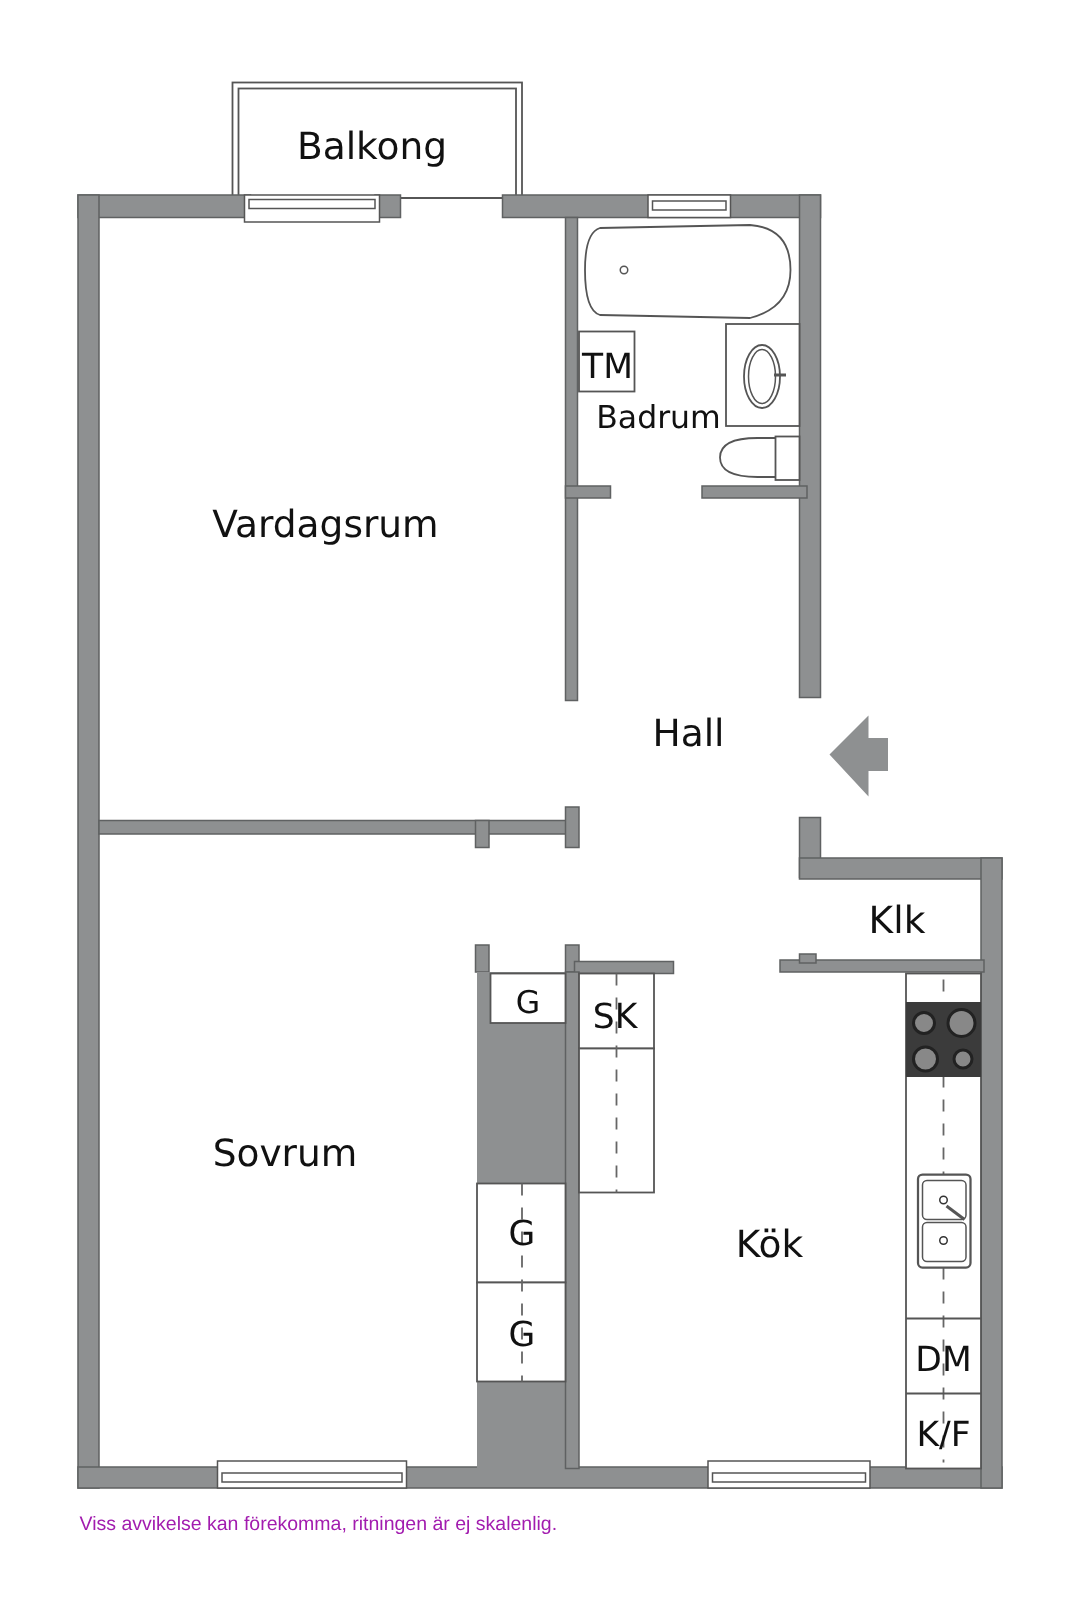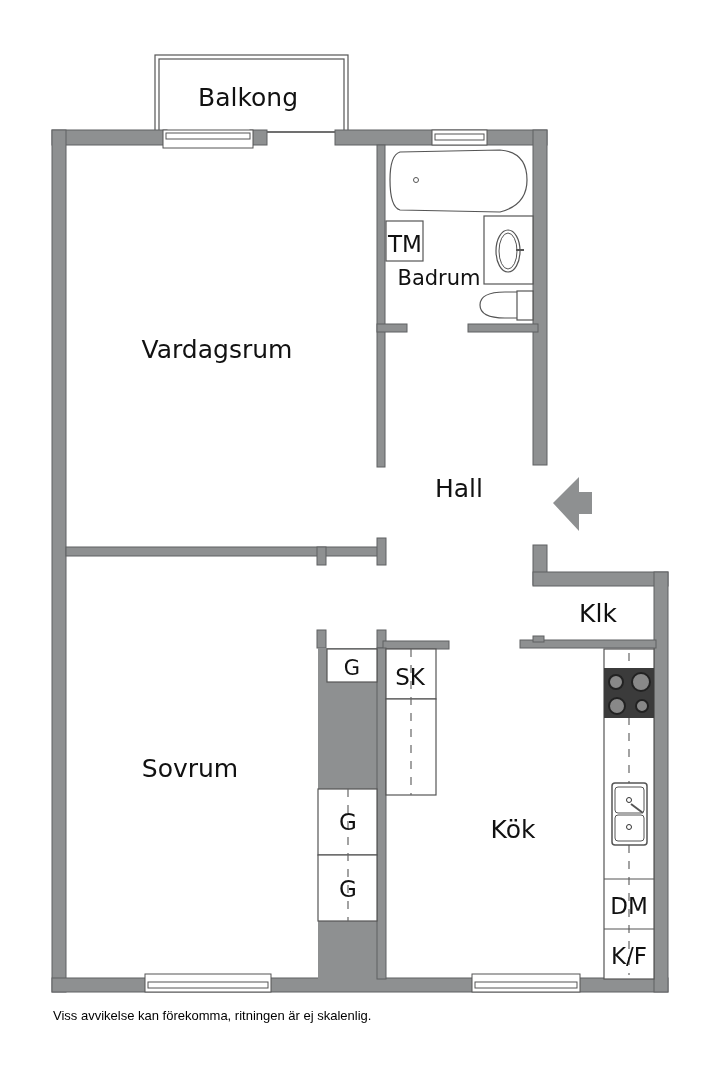--- a/index.html
+++ b/index.html
@@ -6,21 +6,21 @@
   body { width: 720px; height: 1080px; position: relative; overflow: hidden; font-family: "DejaVu Sans", sans-serif; }
   #plan { position: absolute; left: 0; top: 0; width: 720px; height: 1080px; }
   .wall { fill: #8e9091; stroke: #5f6162; stroke-width: 1; }
   .dark { fill: #8e9091; stroke: none; }
   .fixture { fill: #ffffff; stroke: #555; stroke-width: 1.2; }
   .dash { fill: none; stroke: #666; stroke-width: 1.2; stroke-dasharray: 8 8; }
   .label { fill: #111; font-family: "DejaVu Sans", sans-serif; }
   .room-lg { font-size: 25px; }
   .room-md { font-size: 21px; }
   .room-sm { font-size: 23px; }
-  .footer { position: absolute; left: 53px; top: 1008px; font-size: 13px; color: #000000; font-family: "Liberation Sans", sans-serif; }
+  .footer { position: absolute; left: 53px; top: 1008px; font-size: 13px; color: #a21caf; font-family: "Liberation Sans", sans-serif; }
 </style>
 </head>
 <body>
 
 <svg id="plan" viewBox="0 0 720 1080" xmlns="http://www.w3.org/2000/svg">
 
   <g>
     <rect x="155" y="55" width="193" height="77" fill="none" stroke="#555" stroke-width="1.2"></rect>
     <rect x="159" y="59" width="185" height="73" fill="none" stroke="#555" stroke-width="1.2"></rect>
   </g>

